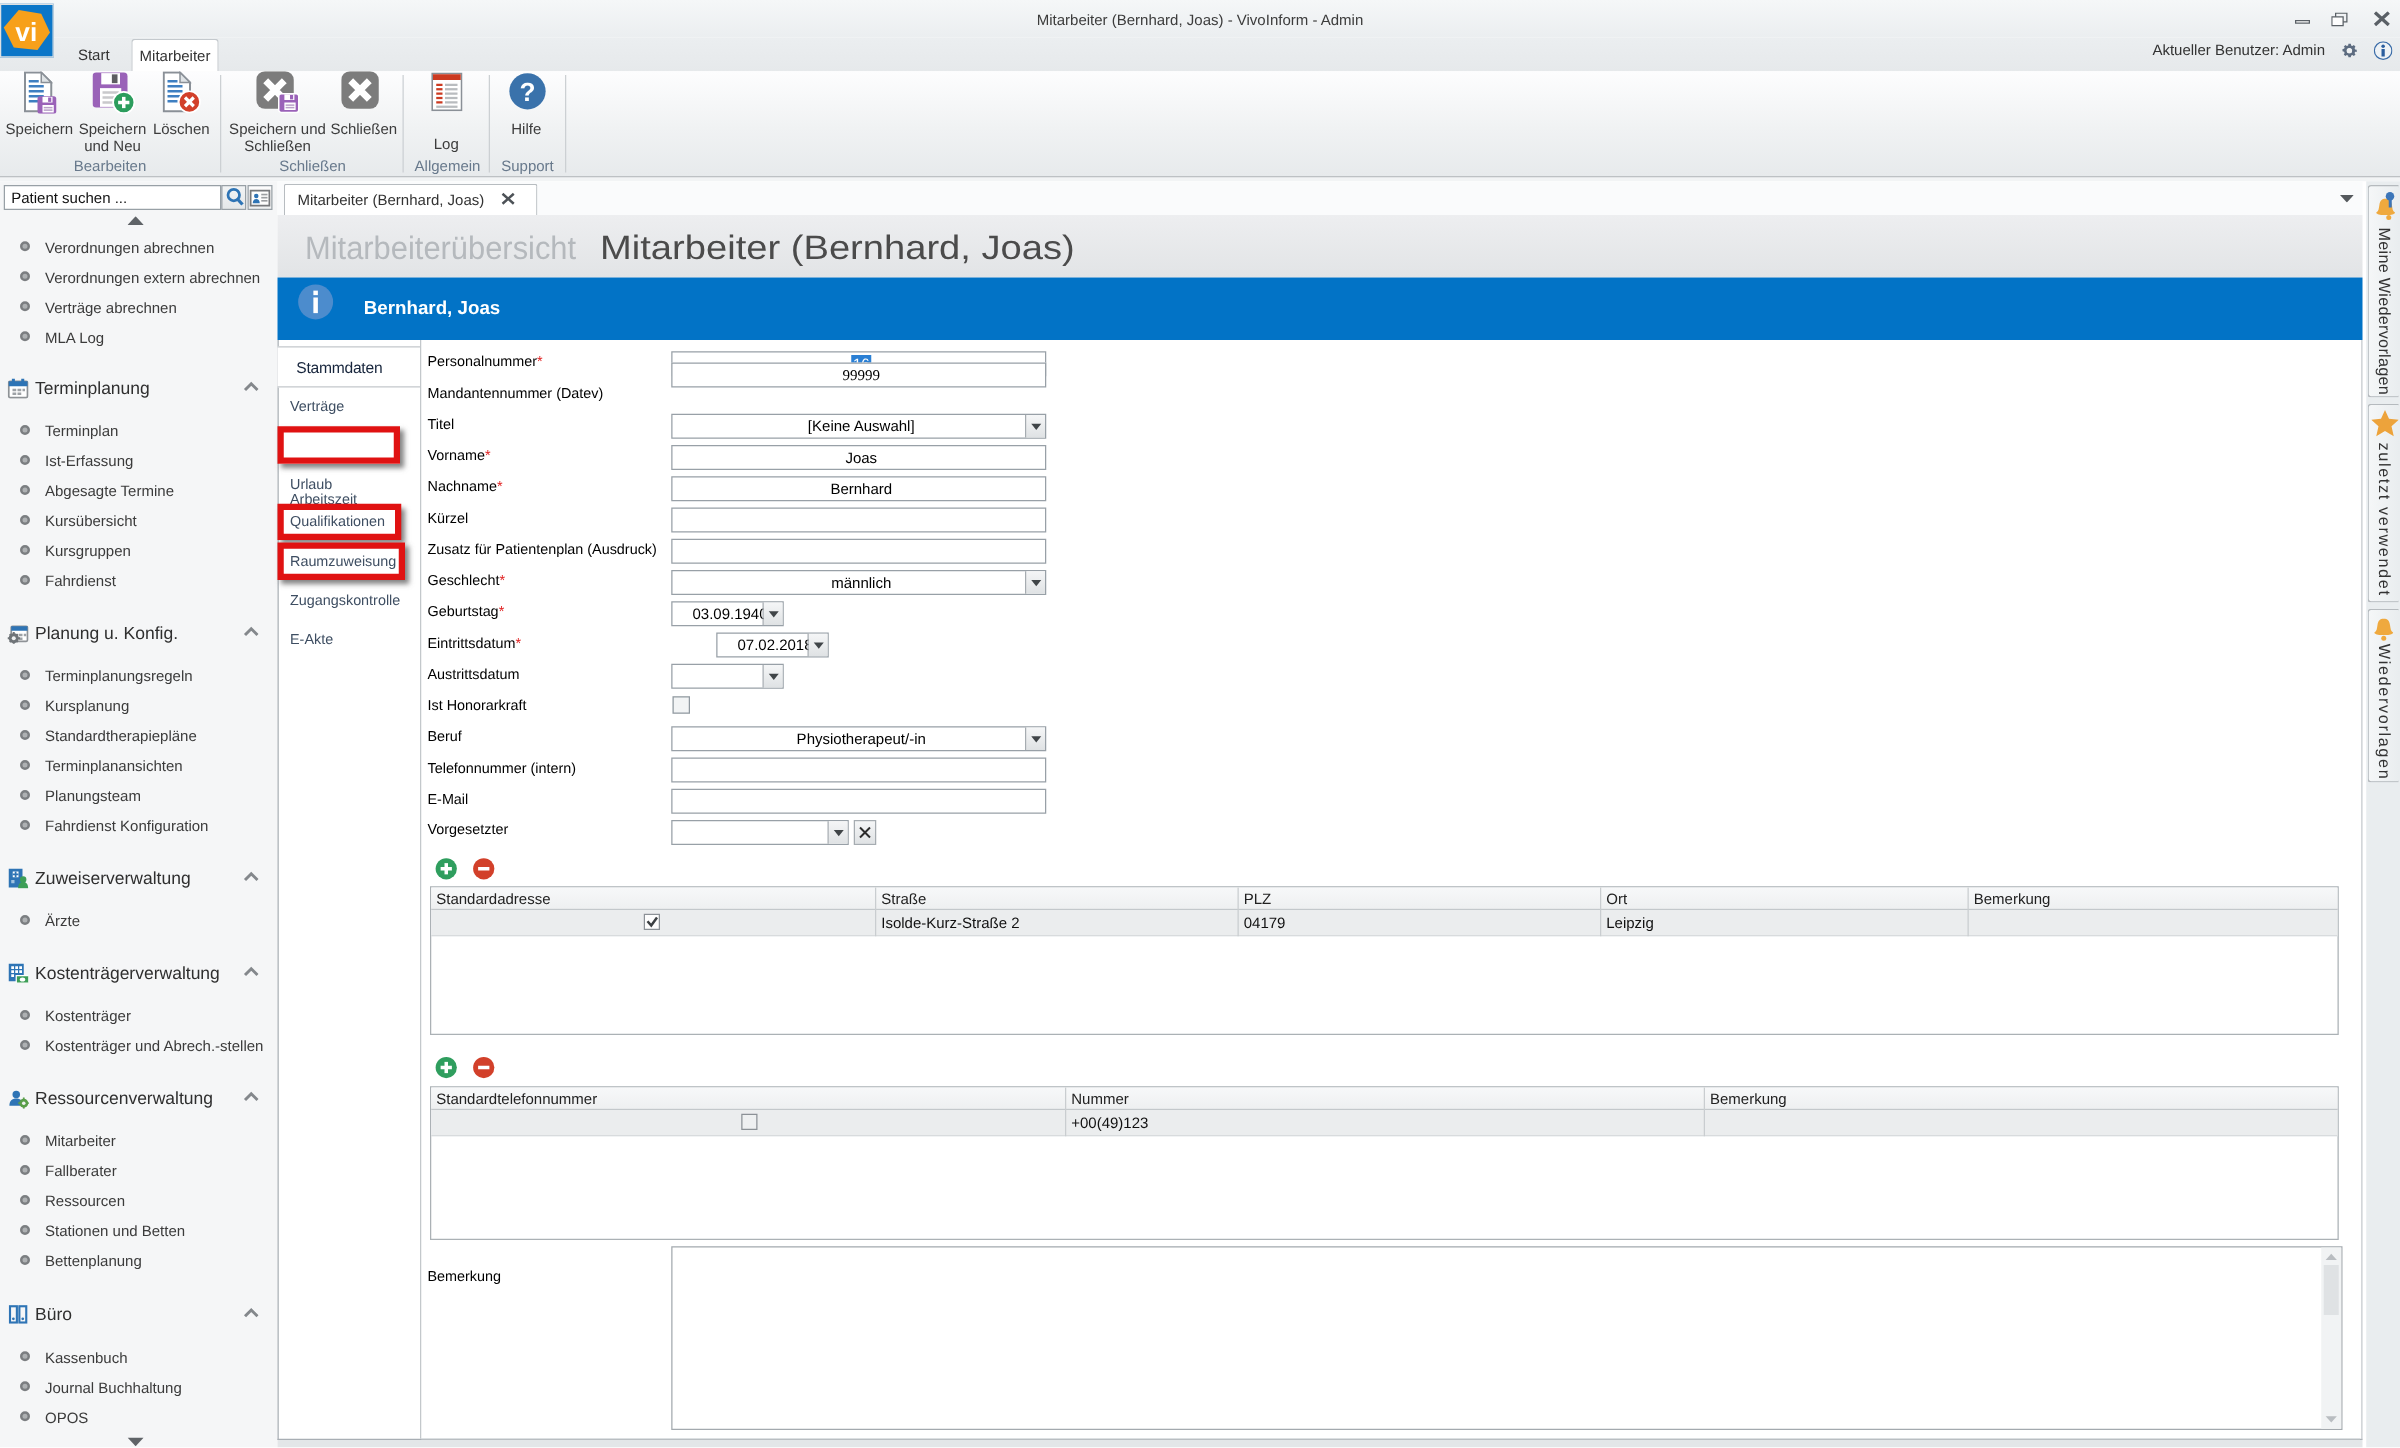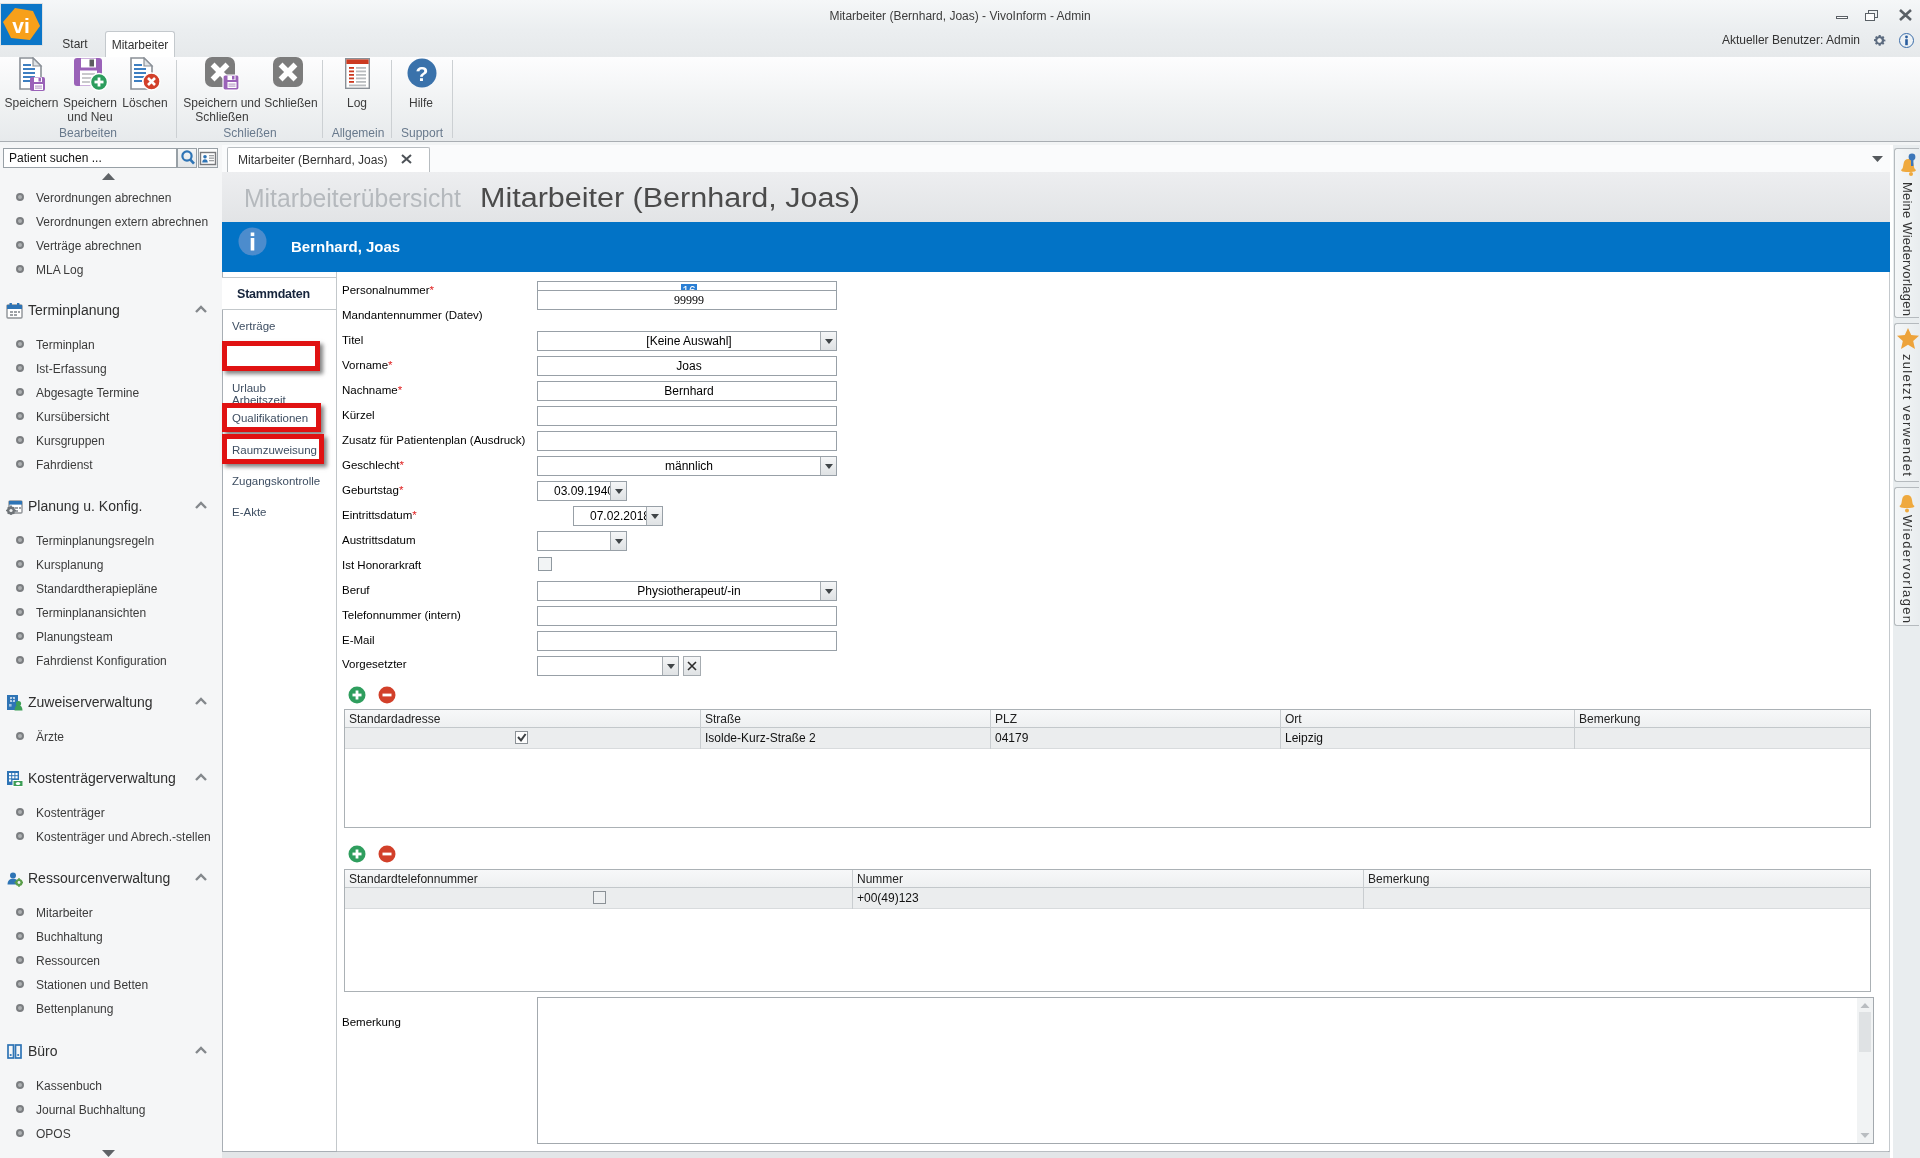--- a/index.html
+++ b/index.html
@@ -188,21 +188,21 @@
     </g>
 <g fill="#b9bcbf">
       <rect x="11" y="9" width="10" height="1.8"></rect>
       <rect x="11" y="12.5" width="10" height="1.8"></rect>
       <rect x="11" y="16" width="10" height="1.8"></rect>
       <rect x="11" y="19.5" width="10" height="1.8"></rect>
       <rect x="11" y="23" width="10" height="1.8"></rect>
       <rect x="4" y="26.5" width="17" height="1.8"></rect>
     </g>
 </svg>
-<div class="abs rbtn" style="left:325px;top:96px;width:64px;">Log</div>
+<div class="abs rbtn" style="left:325px;top:108px;width:64px;">Log</div>
 
 <svg class="abs" style="left:407px;top:58px;" width="30" height="30">
 <circle cx="15" cy="15" r="14.5" fill="#3a72ab"></circle>
 <text x="15" y="22.5" font-family="Liberation Sans,sans-serif" font-size="21" font-weight="bold" fill="#fff" text-anchor="middle">?</text>
 </svg>
 <div class="abs rbtn" style="left:389px;top:96px;width:64px;">Hilfe</div>
 
 <div class="abs rsep" style="left:176px;"></div>
 <div class="abs rsep" style="left:322px;"></div>
 <div class="abs rsep" style="left:391px;"></div>
@@ -351,21 +351,21 @@
       <path d="M13,8 v1.6 M13,15.4 v1.6 M8.6,12.5 h1.6 M15.8,12.5 h1.6"></path>
     </g>
   </svg>
 <div class="abs navhead" style="top:868px;">Ressourcenverwaltung</div>
 <svg class="abs chev" style="top:872px;" width="12" height="12">
     <polyline points="1,8 6,3 11,8" fill="none" stroke="#84888c" stroke-width="2.4"></polyline>
   </svg>
 <div class="abs bullet" style="top:908px;"></div>
 <div class="abs navitem" style="top:905px;">Mitarbeiter</div>
 <div class="abs bullet" style="top:932px;"></div>
-<div class="abs navitem" style="top:929px;">Buchhaltung</div>
+<div class="abs navitem" style="top:929px;">Fallberater</div>
 <div class="abs bullet" style="top:956px;"></div>
 <div class="abs navitem" style="top:953px;">Ressourcen</div>
 <div class="abs bullet" style="top:980px;"></div>
 <div class="abs navitem" style="top:977px;">Stationen und Betten</div>
 <div class="abs bullet" style="top:1004px;"></div>
 <div class="abs navitem" style="top:1001px;">Bettenplanung</div>
 
 <svg class="abs navico" style="top:1043px;">
     <rect x="2" y="2" width="5.5" height="13" fill="none" stroke="#2e74b5" stroke-width="1.7"></rect>
     <rect x="9.5" y="2" width="5.5" height="13" fill="none" stroke="#2e74b5" stroke-width="1.7"></rect>
@@ -399,21 +399,21 @@
     <rect x="12.7" y="5.5" width="3.6" height="3.6" fill="#fff"></rect>
     <rect x="12.7" y="11" width="3.6" height="12.5" fill="#fff"></rect>
   </svg>
 <div class="abs" style="left:291px;top:238px;font-size:15px;font-weight:bold;color:#fff;">Bernhard, Joas</div>
 <div class="abs" id="contentbg"></div>
 <div class="abs" id="vertdivider"></div>
 <div class="abs" id="formbottom"></div>
 <div class="abs" id="bottomstrip"></div>
 
 <div class="abs" id="activetab"></div>
-<div class="abs" style="left:237px;top:287px;font-size:12.5px;font-weight:bold;color:#17253c;z-index:3;letter-spacing:-.2px;">Stammdaten</div>
+<div class="abs" style="left:237px;top:287px;font-size:12.5px;font-weight:normal;color:#17253c;z-index:3;letter-spacing:-.2px;">Stammdaten</div>
 <div class="abs vtab" style="top:317px;">Verträge</div>
 <div class="abs vtab" style="top:347px;margin-top:44px;">Arbeitszeit</div>
 <div class="abs vtab" style="top:379px;">Urlaub</div>
 <div class="abs vtab" style="top:409px;">Qualifikationen</div>
 <div class="abs vtab" style="top:441px;">Raumzuweisung</div>
 <div class="abs vtab" style="top:472px;">Zugangskontrolle</div>
 <div class="abs vtab" style="top:503px;">E-Akte</div>
 <div class="abs redbox" style="top:341px;height:30px;"></div>
 <div class="abs redbox" style="top:403px;height:29px;width:99px;"></div>
 <div class="abs redbox" style="top:434px;height:30px;width:102px;"></div>

